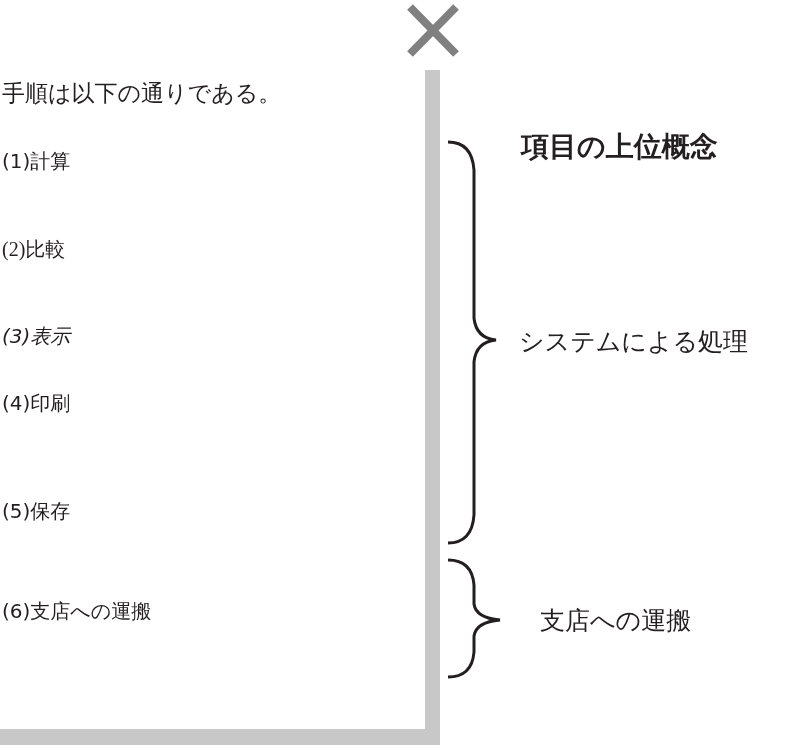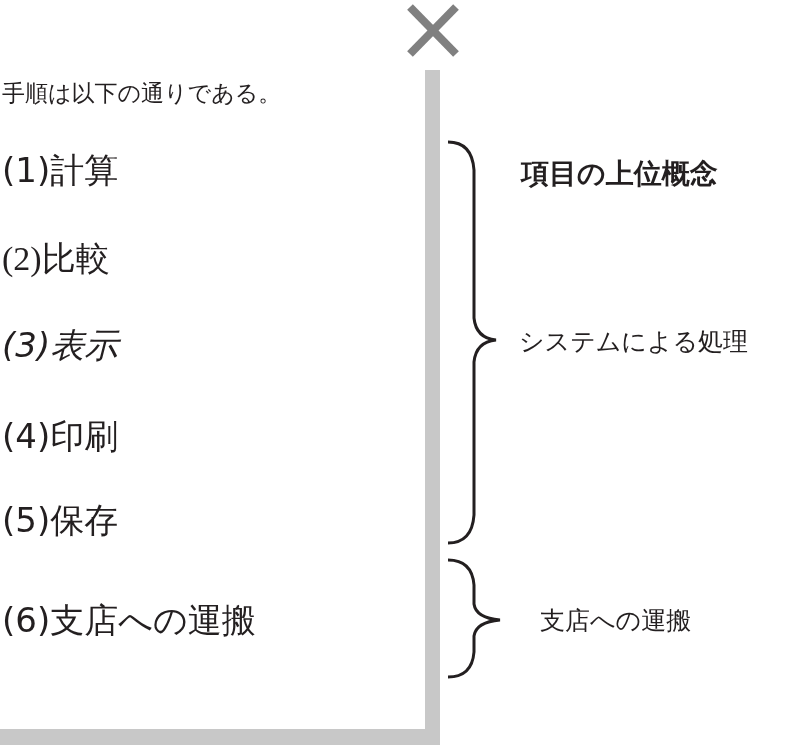--- a/index.html
+++ b/index.html
@@ -1,21 +1,21 @@
 <!DOCTYPE html>
 <html><head>
   <meta charset="utf-8">
   <style>
     html, body { margin: 0; padding: 0; background: #ffffff; }
     body { width: 800px; height: 745px; position: relative; overflow: hidden;
            font-family: "DejaVu Sans", "Liberation Sans", sans-serif; color: #231f20; }
     .abs { position: absolute; white-space: nowrap; }
     .intro { left: 2px; top: 78px; font-size: 23px; }
-    .step { left: 2px; font-size: 34px; }
-    .heading { left: 521px; top: 128px; font-size: 28px; font-weight: bold; margin-top: 27px; }
+    .step { left: 2px; font-size: 20px; }
+    .heading { left: 521px; top: 128px; font-size: 28px; font-weight: bold; }
     .group-label { font-size: 25px; }
     svg.overlay { position: absolute; left: 0; top: 0; }
   </style>
 </head>
 <body>
 
 <svg class="overlay" width="800" height="745">
 
   <g stroke="#808080" stroke-width="8" stroke-linecap="butt">
     <line x1="410" y1="7" x2="456" y2="54"></line>
@@ -34,21 +34,21 @@
 
 <div class="abs step" style="top:148px;">
   <span>(1)</span><span>計算</span>
 </div>
 <div class="abs step" style="top:236px;font-family:Liberation Serif, serif;">
   <span>(2)</span><span>比較</span>
 </div>
 <div class="abs step" style="top:323px;font-style:italic;">
   <span>(3)</span><span>表示</span>
 </div>
-<div class="abs step" style="top:414px;">
+<div class="abs step" style="top:390px;">
   <span>(4)</span><span>印刷</span>
 </div>
 <div class="abs step" style="top:498px;text-align:right;">
   <span>(5)</span><span>保存</span>
 </div>
 <div class="abs step" style="top:598px;">
   <span>(6)</span><span>支店への運搬</span>
 </div>
 
 <div class="abs heading">項目の上位概念</div>

